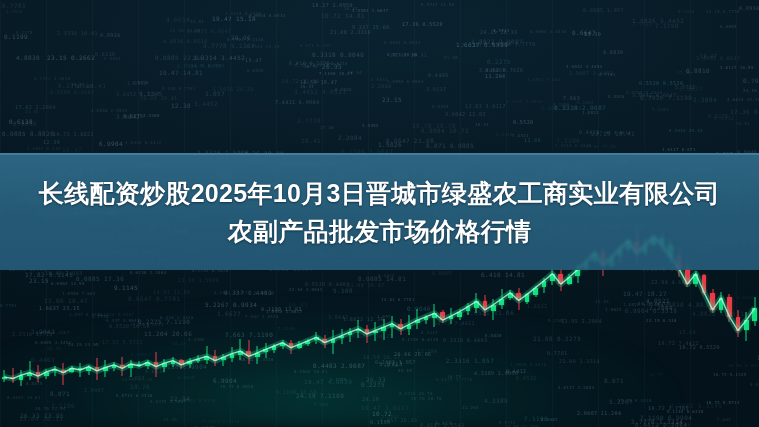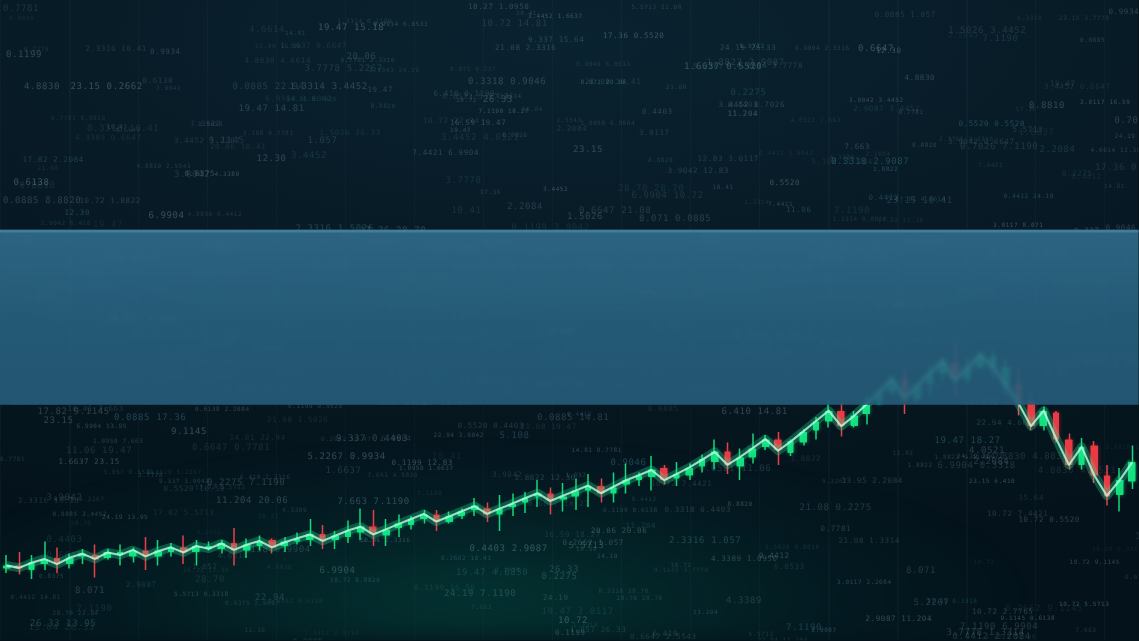--- a/index.html
+++ b/index.html
@@ -929,15 +929,17 @@
         </div>
       </div>
     <svg class="lineglow" id="lineglow" width="759" height="215">
         <path d="M 4.2 164.9 L 12.7 166.6 L 21.1 163.2 L 29.5 160.6 L 38.0 164.1 L 46.4 159.8 L 54.8 157.2 L 63.3 160.6 L 71.7 156.3 L 80.1 158.0 L 88.6 154.6 L 97.0 158.9 L 105.4 155.5 L 113.9 152.9 L 122.3 156.3 L 130.7 152.0 L 139.2 153.8 L 147.6 150.3 L 156.0 154.6 L 164.5 151.2 L 172.9 148.6 L 181.3 152.9 L 189.8 149.5 L 198.2 146.9 L 206.6 144.3 L 215.1 148.6 L 223.5 145.2 L 231.9 141.7 L 240.3 139.1 L 248.8 144.3 L 257.2 140.9 L 265.6 137.4 L 274.1 134.0 L 282.5 130.6 L 290.9 135.7 L 299.4 132.3 L 307.8 128.8 L 316.3 125.4 L 324.7 130.6 L 333.1 127.1 L 341.6 123.7 L 350.0 120.2 L 358.4 116.8 L 366.8 122.0 L 375.3 118.5 L 383.7 115.1 L 392.1 111.7 L 400.6 116.8 L 409.0 112.5 L 417.4 108.2 L 425.9 104.8 L 434.3 101.3 L 442.8 108.2 L 451.2 103.9 L 459.6 99.6 L 468.1 94.5 L 476.5 89.3 L 484.9 97.9 L 493.3 92.8 L 501.8 86.7 L 510.2 80.7 L 518.7 88.5 L 527.1 82.4 L 535.5 75.6 L 544.0 68.7 L 552.4 61.8 L 560.8 72.1 L 569.3 65.3 L 577.7 57.5 L 586.1 49.8 L 594.6 41.2 L 603.0 53.2 L 611.4 45.5 L 619.9 36.9 L 628.3 29.2 L 636.7 41.2 L 645.2 33.5 L 653.6 24.9 L 662.0 32.6 L 670.5 44.6 L 678.9 56.7 L 687.3 72.1 L 695.8 61.8 L 704.2 80.7 L 712.6 97.9 L 721.1 85.9 L 729.5 104.8 L 737.9 118.5 L 746.4 108.2 L 754.8 96.2" fill="none" stroke="rgba(30,240,160,.28)" stroke-width="6" stroke-linejoin="round"></path>
         <path d="M 4.2 164.9 L 12.7 166.6 L 21.1 163.2 L 29.5 160.6 L 38.0 164.1 L 46.4 159.8 L 54.8 157.2 L 63.3 160.6 L 71.7 156.3 L 80.1 158.0 L 88.6 154.6 L 97.0 158.9 L 105.4 155.5 L 113.9 152.9 L 122.3 156.3 L 130.7 152.0 L 139.2 153.8 L 147.6 150.3 L 156.0 154.6 L 164.5 151.2 L 172.9 148.6 L 181.3 152.9 L 189.8 149.5 L 198.2 146.9 L 206.6 144.3 L 215.1 148.6 L 223.5 145.2 L 231.9 141.7 L 240.3 139.1 L 248.8 144.3 L 257.2 140.9 L 265.6 137.4 L 274.1 134.0 L 282.5 130.6 L 290.9 135.7 L 299.4 132.3 L 307.8 128.8 L 316.3 125.4 L 324.7 130.6 L 333.1 127.1 L 341.6 123.7 L 350.0 120.2 L 358.4 116.8 L 366.8 122.0 L 375.3 118.5 L 383.7 115.1 L 392.1 111.7 L 400.6 116.8 L 409.0 112.5 L 417.4 108.2 L 425.9 104.8 L 434.3 101.3 L 442.8 108.2 L 451.2 103.9 L 459.6 99.6 L 468.1 94.5 L 476.5 89.3 L 484.9 97.9 L 493.3 92.8 L 501.8 86.7 L 510.2 80.7 L 518.7 88.5 L 527.1 82.4 L 535.5 75.6 L 544.0 68.7 L 552.4 61.8 L 560.8 72.1 L 569.3 65.3 L 577.7 57.5 L 586.1 49.8 L 594.6 41.2 L 603.0 53.2 L 611.4 45.5 L 619.9 36.9 L 628.3 29.2 L 636.7 41.2 L 645.2 33.5 L 653.6 24.9 L 662.0 32.6 L 670.5 44.6 L 678.9 56.7 L 687.3 72.1 L 695.8 61.8 L 704.2 80.7 L 712.6 97.9 L 721.1 85.9 L 729.5 104.8 L 737.9 118.5 L 746.4 108.2 L 754.8 96.2" fill="none" stroke="rgba(190,255,225,.80)" stroke-width="1.4" stroke-linejoin="round"></path>
       </svg>
   </div>
 
   <div class="bnr-top-edge"></div>
   <div class="banner">
+    <div class="ttl">长线配资炒股2025年10月3日晋城市绿盛农工商实业有限公司</div>
+    <div class="ttl l2">农副产品批发市场价格行情</div>
   </div>
 
 </div>
 
 </body></html>

